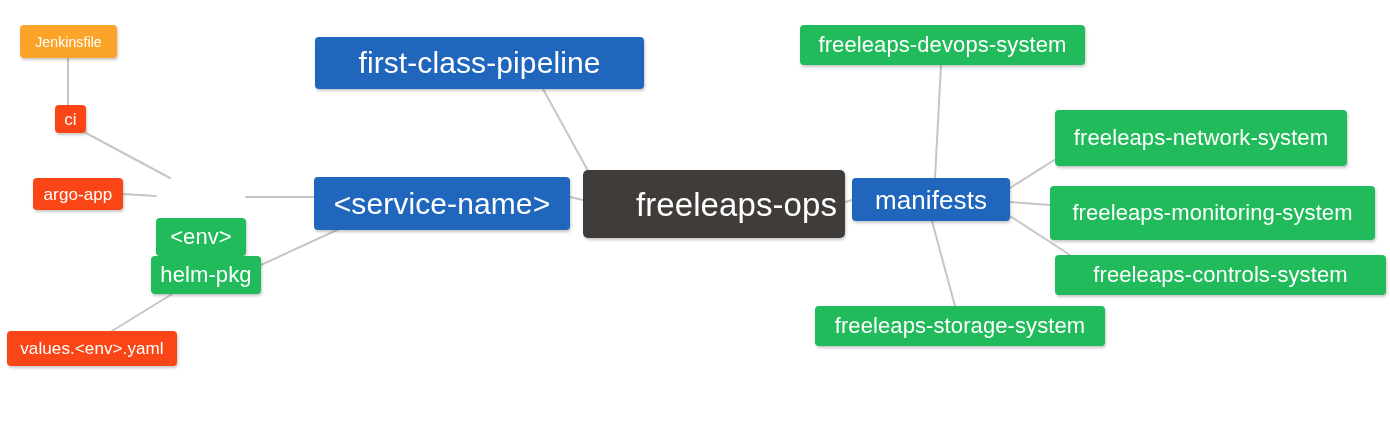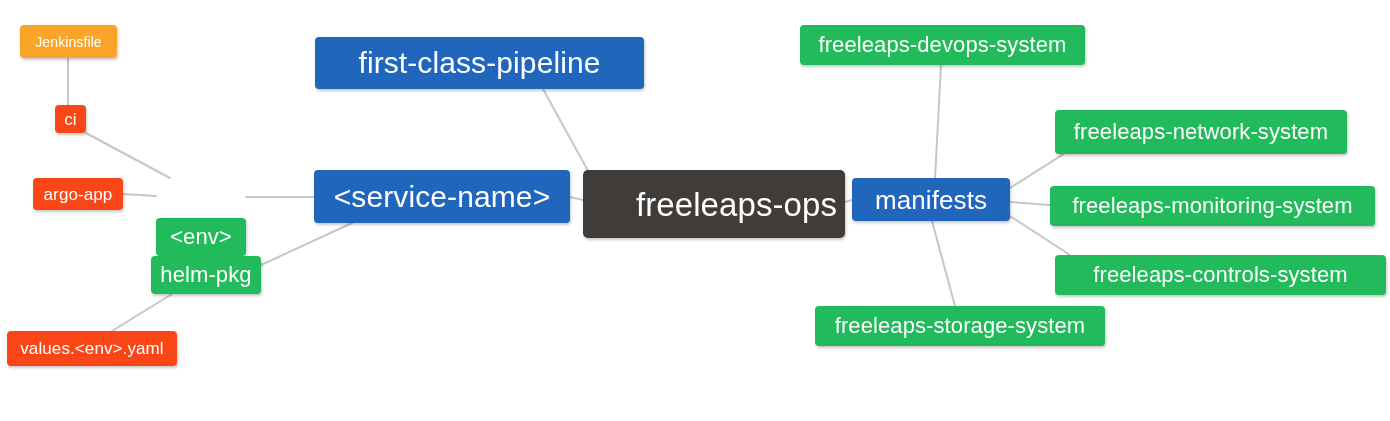--- a/index.html
+++ b/index.html
@@ -81,21 +81,21 @@
       <line x1="935" y1="178" x2="941" y2="65" stroke="#c6c6c6" stroke-width="2" stroke-linecap="round"></line>
       <line x1="1010" y1="188" x2="1070" y2="150" stroke="#c6c6c6" stroke-width="2" stroke-linecap="round"></line>
       <line x1="1010" y1="202" x2="1050" y2="205" stroke="#c6c6c6" stroke-width="2" stroke-linecap="round"></line>
       <line x1="1010" y1="216" x2="1070" y2="255" stroke="#c6c6c6" stroke-width="2" stroke-linecap="round"></line>
       <line x1="932" y1="221" x2="955" y2="306" stroke="#c6c6c6" stroke-width="2" stroke-linecap="round"></line>
     </svg>
   <div id="node-layer">
       <div class="node root " style="left: 583px; top: 170px; width: 262px; height: 68px;">
         <span>freeleaps-ops</span>
       </div>
-      <div class="node blue size-l" style="left: 314px; top: 170px; width: 256px; height: 53px;">
+      <div class="node blue size-l" style="left: 314px; top: 177px; width: 256px; height: 53px;">
         <span>&lt;service-name&gt;</span>
       </div>
       <div class="node blue size-l" style="left: 315px; top: 37px; width: 329px; height: 52px;">
         <span>first-class-pipeline</span>
       </div>
       <div class="node blue size-m" style="left: 852px; top: 178px; width: 158px; height: 43px;">
         <span>manifests</span>
       </div>
       <div class="node green size-s" style="left: 156px; top: 178px; width: 90px; height: 38px; margin-top: 40px;">
         <span>&lt;env&gt;</span>
@@ -111,24 +111,24 @@
       </div>
       <div class="node orange size-xxs" style="left: 20px; top: 25px; width: 97px; height: 33px;">
         <span>Jenkinsfile</span>
       </div>
       <div class="node red size-xs" style="left: 7px; top: 331px; width: 170px; height: 35px;">
         <span>values.&lt;env&gt;.yaml</span>
       </div>
       <div class="node green size-s" style="left: 800px; top: 25px; width: 285px; height: 40px;">
         <span>freeleaps-devops-system</span>
       </div>
-      <div class="node green size-s" style="left: 1055px; top: 110px; width: 292px; height: 44px;">
+      <div class="node green size-s" style="left: 1055px; top: 110px; width: 292px; height: 56px;">
         <span>freeleaps-network-system</span>
       </div>
-      <div class="node green size-s" style="left: 1050px; top: 186px; width: 325px; height: 40px;">
+      <div class="node green size-s" style="left: 1050px; top: 186px; width: 325px; height: 54px;">
         <span>freeleaps-monitoring-system</span>
       </div>
       <div class="node green size-s" style="left: 1055px; top: 255px; width: 331px; height: 40px;">
         <span>freeleaps-controls-system</span>
       </div>
       <div class="node green size-s" style="left: 815px; top: 306px; width: 290px; height: 40px;">
         <span>freeleaps-storage-system</span>
       </div>
     </div>
 </div>

